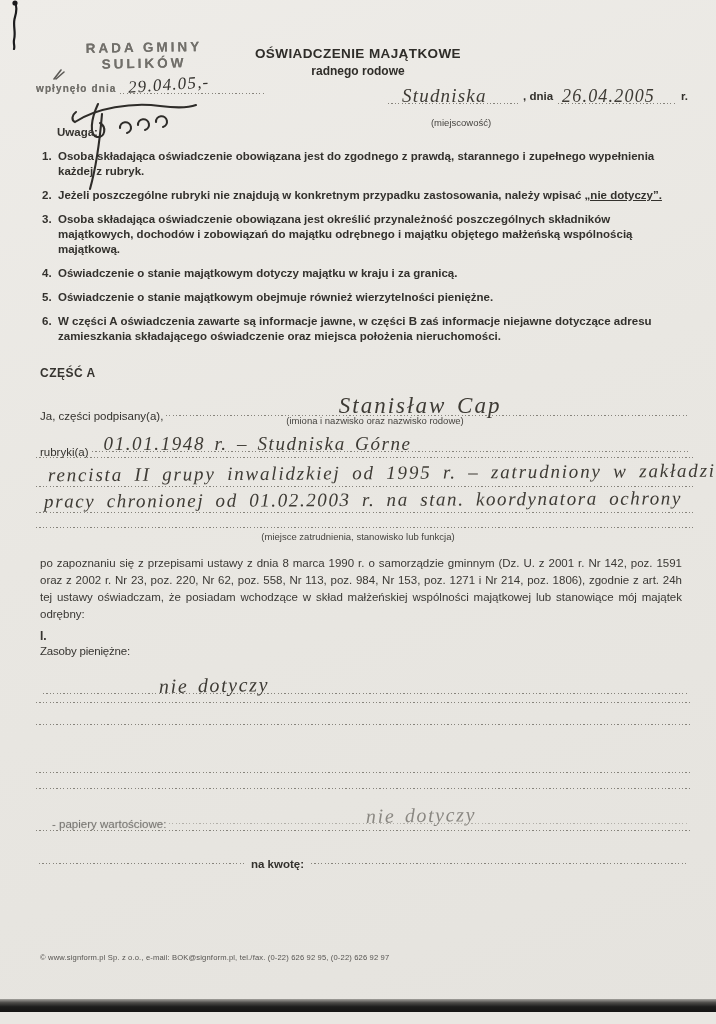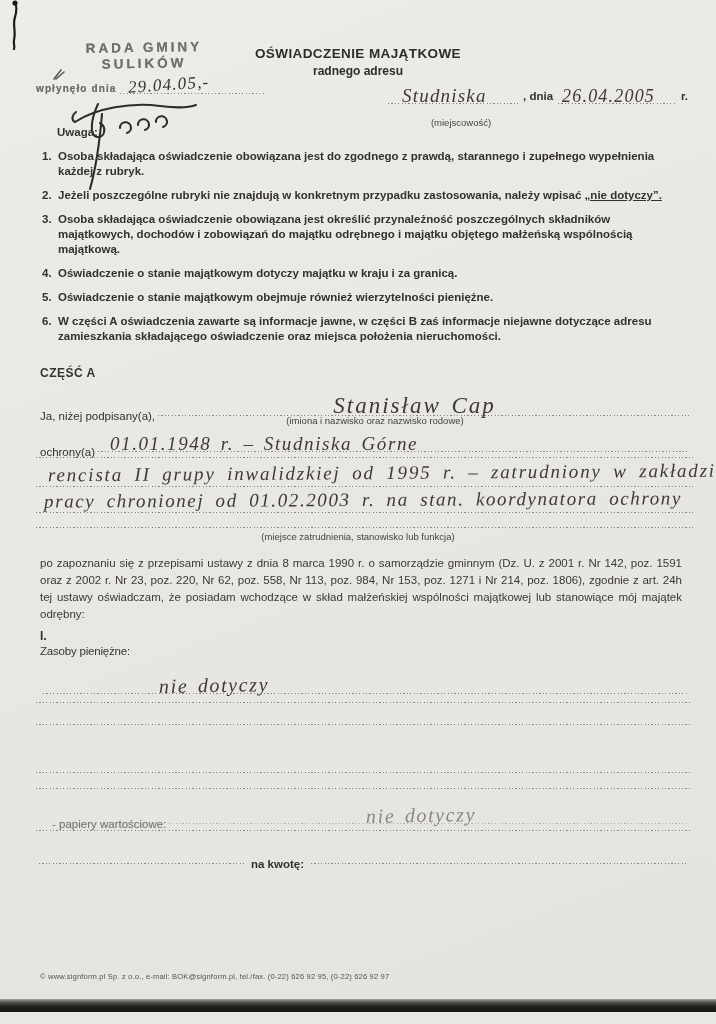--- a/index.html
+++ b/index.html
@@ -48,21 +48,21 @@
   .uwaga{position:absolute;left:57px;top:126px;font-size:11.5px;font-weight:bold;}
   .notes{position:absolute;left:42px;top:149px;width:634px;}
   .note{display:flex;margin-bottom:9px;font-size:11.5px;line-height:15px;font-weight:bold;color:#33312d;}
   .note .num{flex:none;width:16px;}
   .note .txt{width:606px;}
   .note .u{text-decoration:underline;}
   .parta{position:absolute;left:40px;top:366px;font-size:12px;font-weight:bold;letter-spacing:.5px;}
   .legal{position:absolute;left:40px;top:555px;width:642px;font-size:11.5px;line-height:17px;text-align:justify;color:#3a3834;}
   .secnum{position:absolute;left:40px;top:629px;font-size:12px;font-weight:bold;}
   .sechead{position:absolute;left:40px;top:645px;font-size:11.5px;letter-spacing:-.2px;}
-  .footer{position:absolute;left:40px;top:953px;font-size:7.6px;color:#555350;letter-spacing:.15px;margin-top:19px;}
+  .footer{position:absolute;left:40px;top:953px;font-size:7.6px;color:#555350;letter-spacing:.15px;}
   .bottomband{position:absolute;left:0;bottom:0;width:716px;height:13px;
     background:linear-gradient(to bottom,#a3a19c 0%,#4e4d4a 28%,#1d1d1c 60%,#151514 100%);}
   svg{display:block;}
 </style>
 </head>
 <body>
 
 <div class="page">
 
   <svg style="position:absolute;left:4px;top:0;" width="26" height="50" viewBox="0 0 26 50">
@@ -91,21 +91,21 @@
       <path d="M36 12 C 29 27, 27 43, 35 45 C 43 46, 45 35, 38 31"></path>
       <path d="M40 22 C 38 46, 35 72, 28 97"></path>
       <path d="M58 36 a5.5 5.5 0 1 1 7 5"></path>
       <path d="M76 33 a5.5 5.5 0 1 1 7 5"></path>
       <path d="M94 30 a5.5 5.5 0 1 1 7 5"></path>
     </g>
   </svg>
 
   <div class="titleblock">
     <div class="t1">OŚWIADCZENIE MAJĄTKOWE</div>
-    <div class="t2">radnego adresu</div>
+    <div class="t2">radnego rodowe</div>
   </div>
 
   <div class="placedate">
     <span class="pfill">
       <span class="hw on-line" style="left:14px;font-size:19px;">Studniska</span>
     </span>
     <span class="lbl">, dnia</span>
     <span class="dfill">
       <span class="hw on-line" style="left:4px;font-size:18px;">26.04.2005</span>
     </span>
@@ -138,29 +138,29 @@
     </div>
     <div class="note">
       <span class="num">6.</span>
       <span class="txt"><span>W części A oświadczenia zawarte są informacje jawne, w części B zaś informacje niejawne dotyczące adresu zamieszkania składającego oświadczenie oraz miejsca położenia nieruchomości.</span><span class="u"></span><span></span></span>
     </div>
   </div>
 
   <div class="parta">CZĘŚĆ A</div>
 
   <div class="row" style="left:40px;top:392px;right:24px;">
-    <span class="lbl">Ja, niżej podpisany(a),</span>
+    <span class="lbl">Ja, części podpisany(a),</span>
     <span class="hfill">
       <span class="hw on-line" style="left:33%;font-size:23px;letter-spacing:2px;">Stanisław Cap</span>
     </span>
   </div>
   <div class="hint" style="left:175px;top:415px;width:400px;">(imiona i nazwisko oraz nazwisko rodowe)</div>
 
   <div class="row" style="left:40px;top:428px;right:24px;">
-    <span class="lbl">ochrony(a)</span>
+    <span class="lbl">rubryki(a)</span>
     <span class="hfill">
       <span class="hw on-line" style="left:12px;font-size:19px;letter-spacing:1.6px;">01.01.1948 r.  –  Studniska Górne</span>
     </span>
   </div>
 
   <div class="dotline" style="left:36px;top:456px;right:22px;"></div>
   <div class="hw" style="position:absolute;left:48px;top:462px;font-size:19px;letter-spacing:1.8px;word-spacing:5px;transform:rotate(-0.4deg);">rencista II grupy inwalidzkiej od 1995 r. – zatrudniony w zakładzie</div>
   <div class="dotline" style="left:36px;top:485px;right:22px;"></div>
   <div class="hw" style="position:absolute;left:44px;top:489px;font-size:19px;letter-spacing:1.6px;word-spacing:5px;transform:rotate(-0.3deg);">pracy chronionej od 01.02.2003 r. na stan. koordynatora ochrony</div>
   <div class="dotline" style="left:36px;top:511px;right:22px;"></div>

